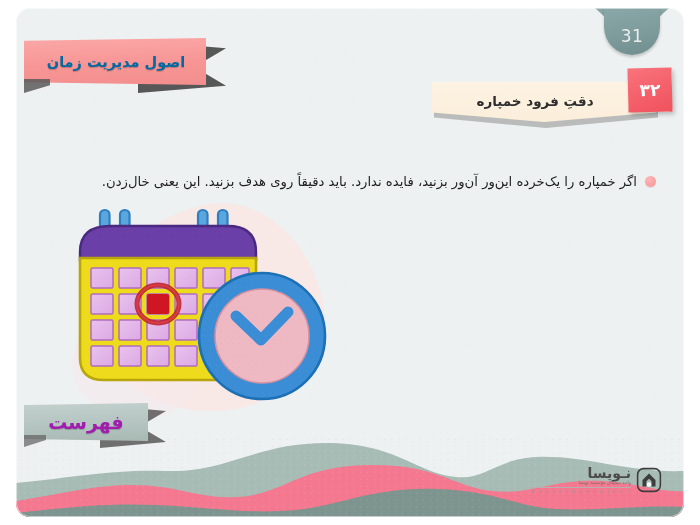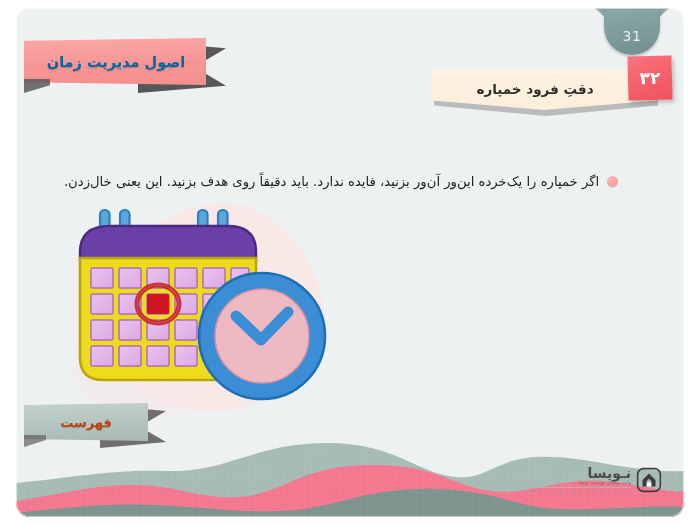--- a/index.html
+++ b/index.html
@@ -42,42 +42,42 @@
   
   .pagenum{position:absolute;right:24px;top:0;width:56px;height:48px;}
   .pagenum .flap-l,.pagenum .flap-r{position:absolute;top:0;width:13px;height:12px;
       background:#8aa6a6;}
   .pagenum .flap-l{left:-9px;clip-path:polygon(0 0,100% 0,100% 100%);}
   .pagenum .flap-r{right:-9px;clip-path:polygon(0 0,100% 0,0 100%);}
   .pagenum .body{position:absolute;left:0;top:0;width:56px;height:47px;
       background:linear-gradient(170deg,#8ba8a8 0%,#7d9a9a 60%,#6f8d8d 100%);
       border-radius:0 0 28px 28px;box-shadow:0 2px 3px rgba(0,0,0,.2);
       display:flex;align-items:center;justify-content:center;padding-top:8px;box-sizing:border-box;}
-  .pagenum .n{color:#e8eeee;font-size:14px;font-weight:normal;letter-spacing:.5px;}
-
-  
-  .titlebar{position:absolute;right:24px;top:62px;width:228px;height:42px;}
+  .pagenum .n{color:#e8eeee;font-size:17px;font-weight:normal;letter-spacing:.5px;}
+
+  
+  .titlebar{position:absolute;right:24px;top:74px;width:228px;height:42px;}
   .titlebar .shadow{position:absolute;left:2px;top:6px;width:224px;height:40px;
       background:#8f8f8f;opacity:.55;border-radius:2px;
       clip-path:polygon(0 0,100% 0,100% 74%,50% 100%,0 74%);}
   .titlebar .plate{position:absolute;left:0;top:0;width:224px;height:40px;
       background:linear-gradient(180deg,#fdf3e2 0%,#fbeedb 100%);
       clip-path:polygon(0 0,100% 0,100% 76%,50% 100%,0 76%);}
   .titlebar .txt{position:absolute;left:0;top:0;width:206px;height:38px;
       display:flex;align-items:center;justify-content:center;
       color:#2e2e2e;font-size:13.5px;font-weight:bold;}
   .titlebar .chip{position:absolute;right:-12px;top:-14px;width:44px;height:44px;
       background:linear-gradient(160deg,#f8737d 0%,#f4606a 55%,#ef525d 100%);
       box-shadow:2px 3px 4px rgba(0,0,0,.22);
       display:flex;align-items:center;justify-content:center;
       transform:rotate(-1.5deg);}
   .titlebar .chip span{color:#ffffff;font-size:17px;font-weight:bold;letter-spacing:.5px;}
 
   
-  .bullet-row{position:absolute;display:flex;align-items:flex-start;gap:8px;justify-content:center;}
+  .bullet-row{position:absolute;display:flex;align-items:flex-start;gap:8px;}
   .dot{flex:0 0 auto;width:11px;height:11px;border-radius:50%;
        background:radial-gradient(circle at 35% 30%,#ffb6b6,#f79393);
        margin-top:5px;box-shadow:0 1px 1px rgba(0,0,0,.08);}
   .btxt{color:#1e1e1e;font-size:13.2px;line-height:1.62;text-align:justify;}
 
   #b1{right:28px;top:163px;width:630px;}
   #b1 .btxt{white-space:nowrap;text-align:right;font-size:13.2px;}
 
   #b2{right:28px;top:255px;width:318px;}
   #b2 .btxt{width:296px;font-size:12.8px;line-height:1.85;text-align:justify;
@@ -105,21 +105,21 @@
       background:#4f4f4f;opacity:.8;
       clip-path:polygon(0 0,100% 14%,60% 50%,100% 86%,0 100%);}
   .ribbon-bl .band{position:absolute;left:8px;top:0;width:124px;height:38px;
       background:linear-gradient(178deg,#c3d1cd 0%,#b3c3bf 60%,#a8b9b4 100%);
       clip-path:polygon(0 5%,100% 0,100% 100%,0 95%);
       box-shadow:0 2px 3px rgba(0,0,0,.14);}
   .ribbon-bl .tail{position:absolute;left:8px;top:32px;width:22px;height:12px;
       background:#5f5f5f;opacity:.7;clip-path:polygon(0 0,100% 0,100% 42%,0 100%);}
   .ribbon-bl .lbl{position:absolute;left:12px;top:0;width:116px;height:38px;
       display:flex;align-items:center;justify-content:center;
-      color:#c2410c;font-size:13px;font-weight:bold;
+      color:#a21caf;font-size:19px;font-weight:bold;
       text-shadow:0 1px 1px rgba(0,0,0,.2);}
 
   
   .logo{position:absolute;right:22px;bottom:22px;height:30px;
         display:flex;align-items:center;gap:5px;direction:rtl;}
   .logo .mark{width:26px;height:26px;flex:0 0 auto;}
   .logo .wordwrap{display:flex;flex-direction:column;align-items:flex-start;gap:1px;}
   .logo .word{font-size:14px;font-weight:bold;color:#4b4b4b;line-height:1;
               letter-spacing:1px;}
   .logo .sub1{font-size:4.6px;color:#7a6e6e;line-height:1;letter-spacing:.2px;white-space:nowrap;}

